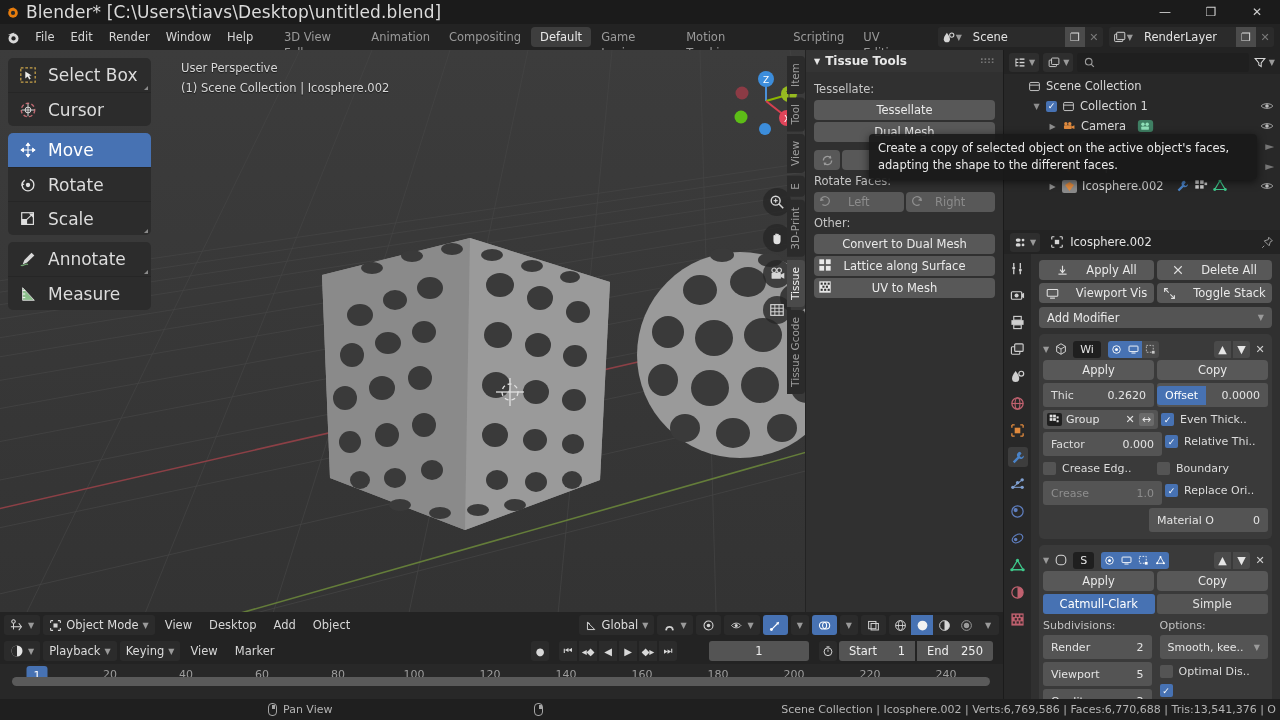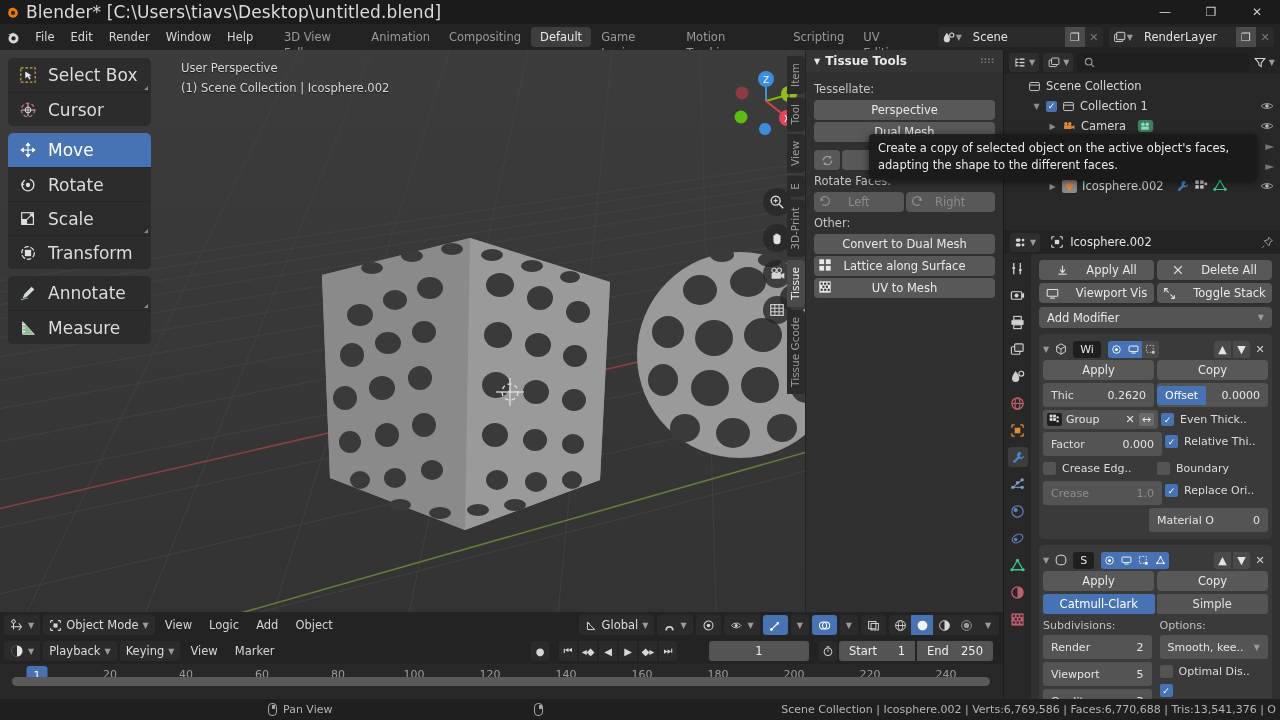--- a/index.html
+++ b/index.html
@@ -471,29 +471,20 @@
             <svg width="18" height="18" viewBox="0 0 20 20">
               <rect x="3" y="3" width="13" height="13" fill="none" stroke="#e0e0e0" stroke-width="1.3"></rect>
               <rect x="3" y="10" width="6" height="6" fill="#e0e0e0"></rect>
               <path d="M16 4 L16 9 L11 4 Z" fill="#e0e0e0"></path>
               <line x1="6" y1="13" x2="15" y2="4.5" stroke="#e0e0e0" stroke-width="1.2"></line>
             </svg>
           </span>
           <span>Scale</span>
           <span class="corner"></span>
         </div>
-        <div class="trow">
-          <span class="ticon">
-            <svg width="18" height="18" viewBox="0 0 20 20">
-              <circle cx="10" cy="10" r="7" fill="none" stroke="#e0e0e0" stroke-width="1.4" stroke-dasharray="5 2"></circle>
-              <rect x="6.5" y="6.5" width="7" height="7" fill="#e0e0e0"></rect>
-            </svg>
-          </span>
-          <span>Transform</span>
-        </div>
       </div>
 
       <div class="tgroup">
         <div class="trow">
           <span class="ticon">
             <svg width="18" height="18" viewBox="0 0 20 20">
               <path d="M4 16 L6 11 L14 3 L17 6 L9 14 Z" fill="#d9d9d9"></path>
               <path d="M2 17 C5 19 7 14 10 16" fill="none" stroke="#6fa36f" stroke-width="1.3"></path>
             </svg>
           </span>
@@ -573,21 +564,21 @@
     </div>
 
     <div class="npanel">
       <div class="npanel-head">
         <span style="font-size:8px">▼</span>
         <span>Tissue Tools</span>
         <span class="npanel-grip">∷∷</span>
       </div>
       <div class="np-body">
         <div class="np-label">Tessellate:</div>
-        <div class="np-btn">Perspective</div>
+        <div class="np-btn">Tessellate</div>
         <div class="np-btn">Dual Mesh</div>
         <div style="height:6px"></div>
         <div class="np-row">
           <div class="np-sq">
             <svg width="15" height="15" viewBox="0 0 18 18">
               <path d="M4 9 a5 5 0 0 1 9-3" fill="none" stroke="#9b9b9b" stroke-width="1.5"></path>
               <path d="M14 9 a5 5 0 0 1 -9 3" fill="none" stroke="#9b9b9b" stroke-width="1.5"></path>
               <path d="M13 3 L13.6 6.6 L10 6.2 Z" fill="#9b9b9b"></path>
               <path d="M5 15 L4.4 11.4 L8 11.8 Z" fill="#9b9b9b"></path>
             </svg>
@@ -664,21 +655,21 @@
     </div>
     <div class="hdr-btn">
       <svg width="13" height="13" viewBox="0 0 16 16">
         <path d="M2 2 L5 2 M2 2 L2 5 M14 2 L11 2 M14 2 L14 5 M2 14 L5 14 M2 14 L2 11 M14 14 L11 14 M14 14 L14 11" stroke="#d6d6d6" stroke-width="1.3" fill="none"></path>
         <rect x="5.5" y="5.5" width="5" height="5" fill="#d6d6d6"></rect>
       </svg>
       <span>Object Mode</span>
       <span class="chev">▼</span>
     </div>
     <div class="hdr-flat">View</div>
-    <div class="hdr-flat">Logic</div>
+    <div class="hdr-flat">Desktop</div>
     <div class="hdr-flat">Add</div>
     <div class="hdr-flat">Object</div>
 
     <div style="margin-left:auto; display:flex; align-items:center; gap:3px;">
       <div class="hdr-btn">
         <svg width="13" height="13" viewBox="0 0 16 16">
           <path d="M3 13 L3 4 L12 13 Z" fill="none" stroke="#d6d6d6" stroke-width="1.2"></path>
           <path d="M3 4 L6 6" stroke="#d6d6d6" stroke-width="1.2"></path>
         </svg>
         <span>Global</span>

